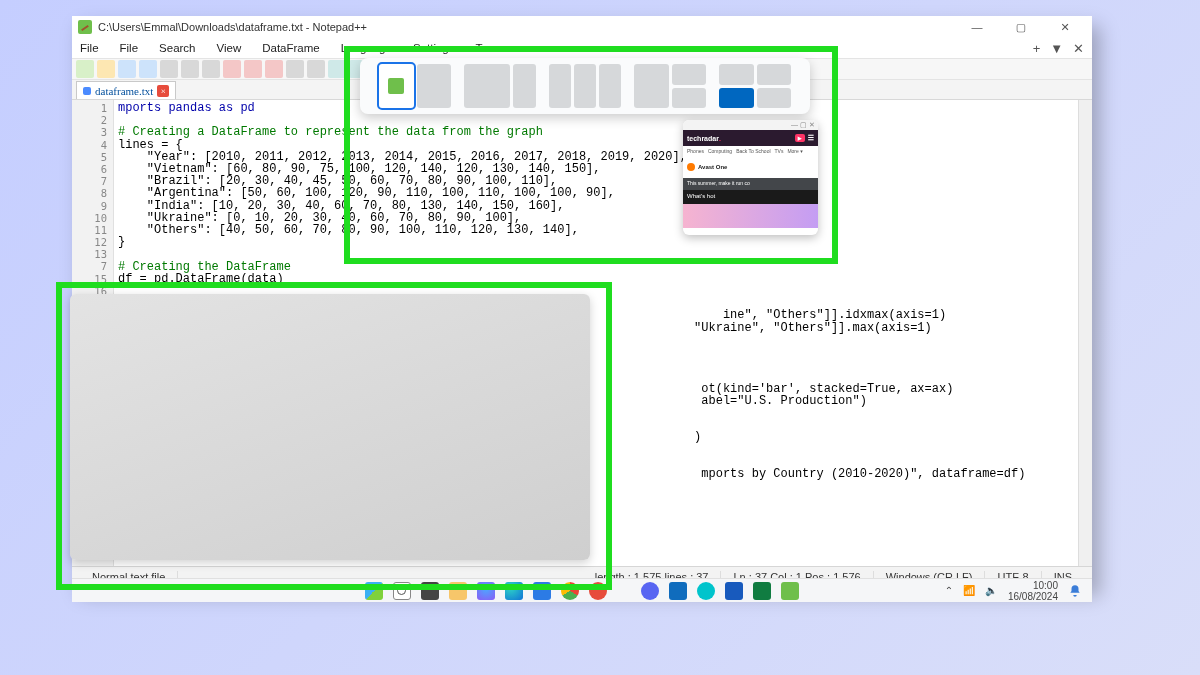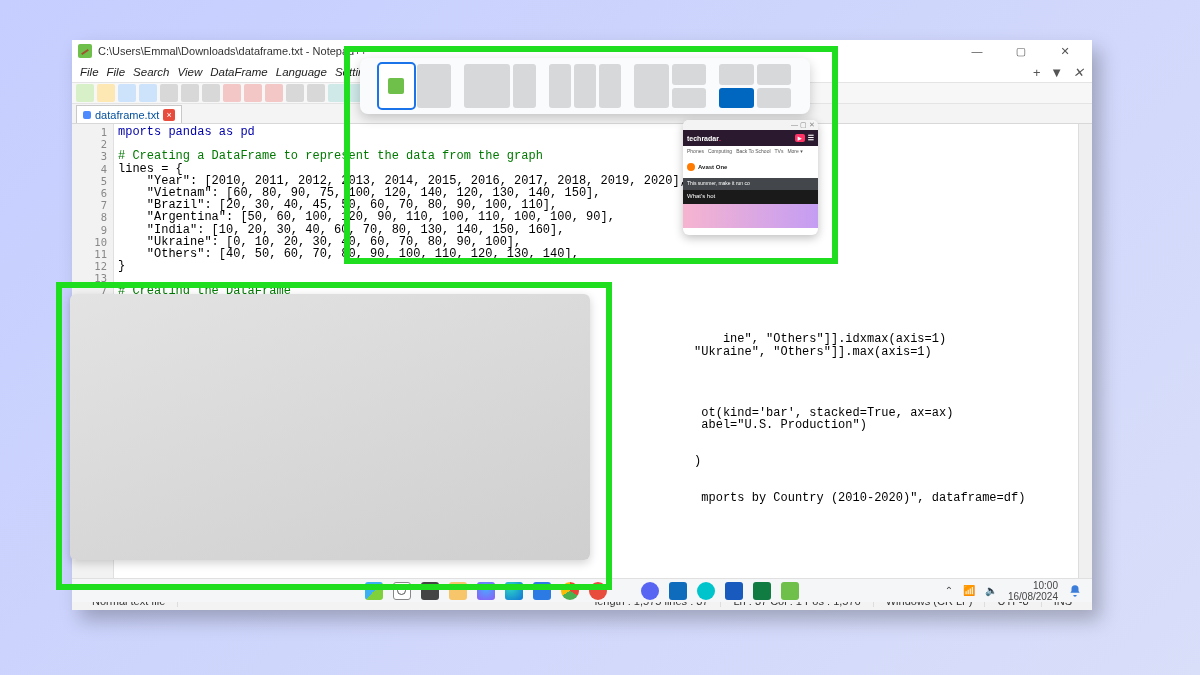--- a/index.html
+++ b/index.html
@@ -4,49 +4,49 @@
 <style>
   * { box-sizing: border-box; margin: 0; padding: 0; }
   body {
     width: 1200px; height: 675px;
     background: linear-gradient(135deg, #c5ceff 0%, #d9def9 100%);
     font-family: "Segoe UI", Tahoma, sans-serif;
     font-size: 12px; color: #222;
     overflow: hidden; position: relative;
   }
   .window {
-    position: absolute; left: 72px; top: 40px;
+    position: absolute; left: 72px; top: 16px;
     width: 1020px; height: 570px;
     background: #fff;
     box-shadow: 8px 10px 18px rgba(0,0,0,0.25);
     display: flex; flex-direction: column;
   }
   .titlebar {
     height: 22px; display: flex; align-items: center;
     background: #fff; padding: 0 6px; gap: 6px;
     font-size: 11px; color: #333;
   }
   .title-icon { width: 14px; height: 14px; background: #6fbf4b; border-radius: 2px; position: relative; }
   .title-icon::after { content:""; position:absolute; left:3px; top:7px; width:8px; height:2px; background:#a0522d; transform: rotate(-35deg);}
   .winctrls { margin-left: auto; display: flex; gap: 2px; }
   .winctrl { width: 42px; height: 20px; display:flex; align-items:center; justify-content:center; color:#555; }
   .menubar {
-    height: 20px; display:flex; align-items:center; gap: 8px;
-    padding: 0 8px; font-size: 11.5px; color: #222; background:#fff;font-style:italic;
+    height: 20px; display:flex; align-items:center; gap: 21px;
+    padding: 0 8px; font-size: 11.5px; color: #222; background:#fff;
   }
   .menuplus { margin-left:auto; display:flex; gap:10px; color:#555; font-size:13px;}
   .toolbar {
     height: 22px; display:flex; align-items:center; gap:3px;
     padding: 0 4px; background:#f7f7f7; border-top:1px solid #e4e4e4; border-bottom:1px solid #e4e4e4;
   }
   .tbtn { width:18px; height:18px; background:#e8e8e8; border-radius:2px; position:relative; }
   .tbtn.c1{background:#d8f0c8;} .tbtn.c2{background:#fde7b2;} .tbtn.c3{background:#cde3fb;}
   .tbtn.c4{background:#f4c7c7;} .tbtn.c5{background:#d8d8d8;} .tbtn.c6{background:#cfe9e8;}
   .tbtn.c7{background:#e6d4f2;} .tbtn.c8{background:#e6e6a8;}
-  .tabbar { height: 20px; background:#f4f4f4; border-bottom:1px solid #d8d8d8; display:flex; align-items:flex-end; padding-left:4px;}
+  .tabbar { height: 20px; background:#f4f4f4; border-bottom:1px solid #d8d8d8; display:flex; align-items:flex-end; padding-left:4px;font-family:Liberation Serif, serif;}
   .tab {
     height:18px; background:#fff; border:1px solid #c9c9c9; border-bottom:none;
     display:flex; align-items:center; gap:4px; padding: 0 6px;
     font-size:11px; color:#034f9c;
   }
   .tab .x { width:12px; height:12px; background:#e74c3c; color:#fff; font-size:9px; display:flex; align-items:center; justify-content:center; border-radius:2px;}
   .editorwrap { flex:1; display:flex; background:#fff; position:relative; }
   .gutter { width:42px; background:#f2f2f2; border-right:1px solid #e0e0e0; padding-top:2px;}
   .ln { height:12.2px; font:10.5px Consolas, monospace; color:#888; text-align:right; padding-right:6px;}
   .code {

